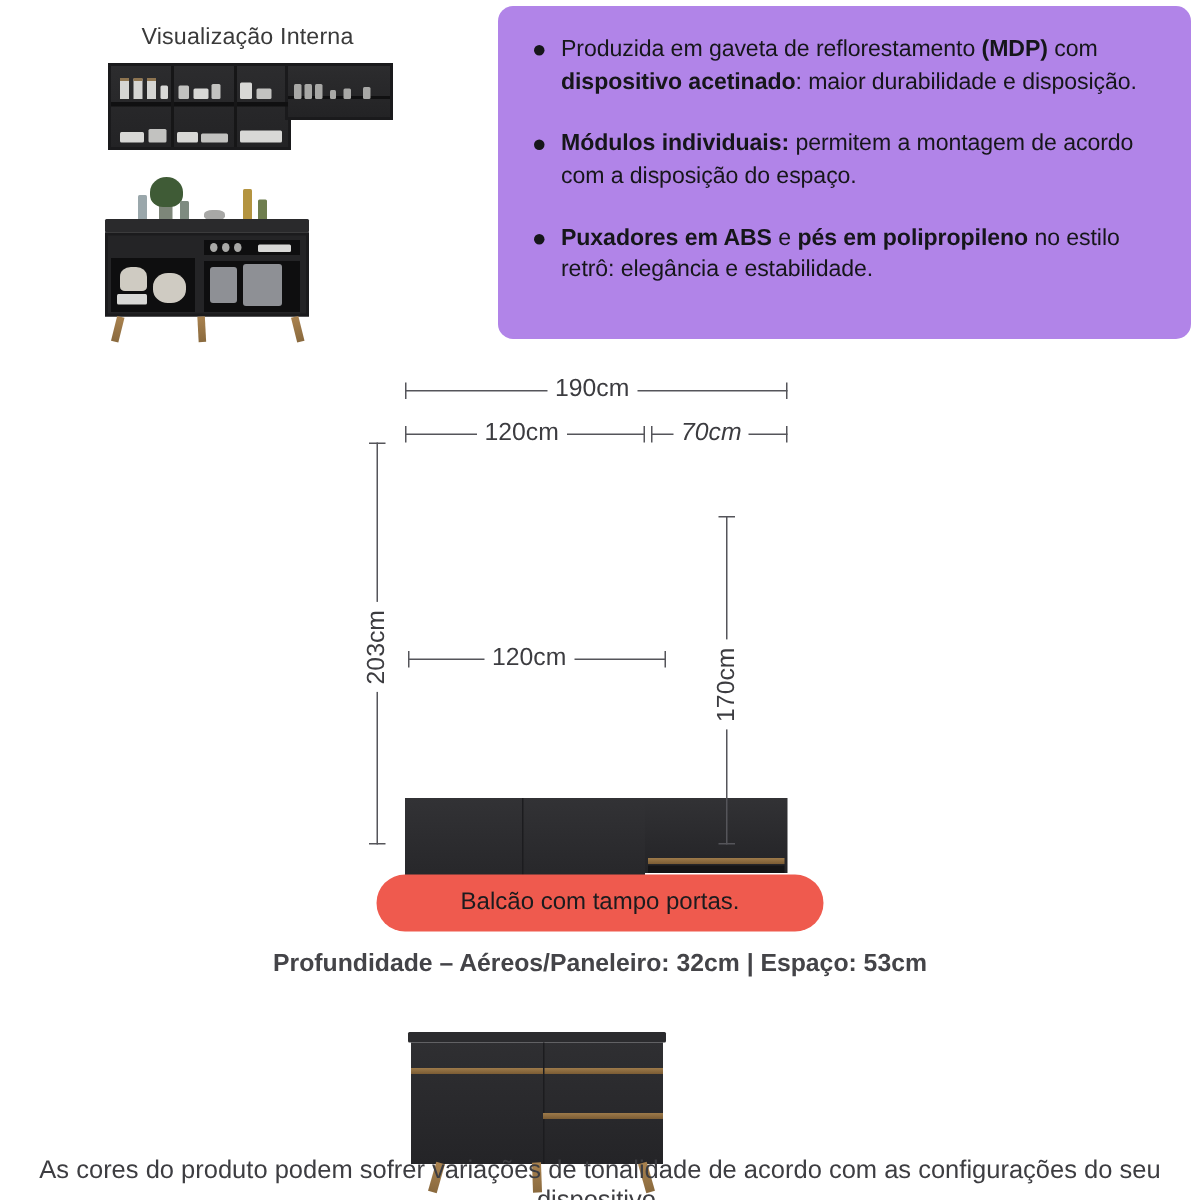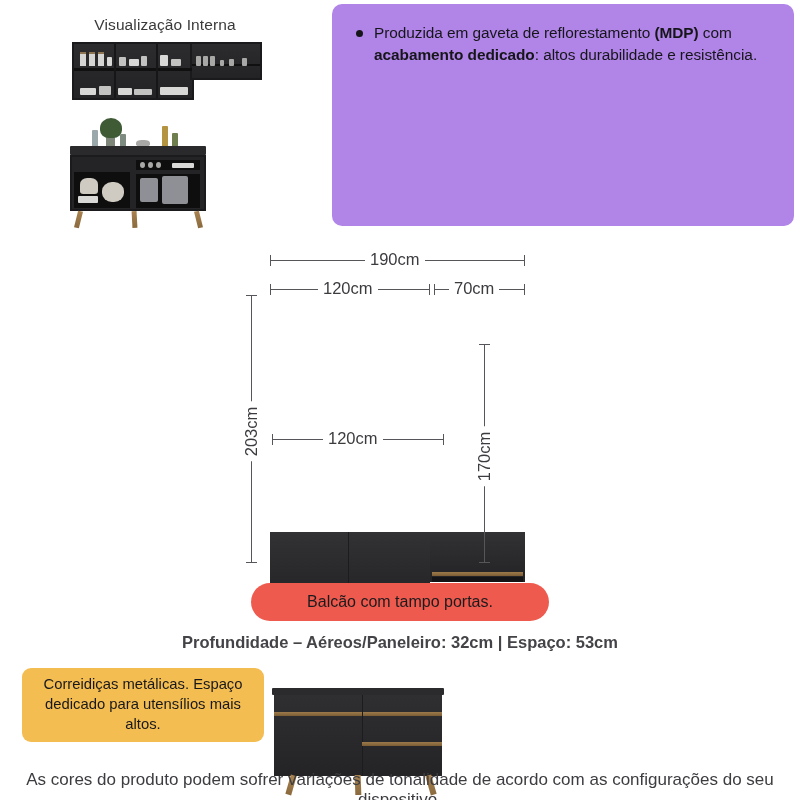--- a/index.html
+++ b/index.html
@@ -400,45 +400,57 @@
       <div class="bi-leg" style="left:70px; transform: rotate(-3deg);"></div>
       <div class="bi-leg" style="left:134px; transform: rotate(-14deg);"></div>
     </div>
   </div>
 
   <div class="purple-panel">
 
     <div class="bullet-row">
       <div class="bullet-dot"></div>
       <div class="bullet-text">
-        <span>Produzida em gaveta de reflorestamento </span><b>(MDP)</b><span> com </span><b>acabamento dedicado</b><span>: altos durabilidade e resistência.</span>
+        <span>Produzida em gaveta de reflorestamento </span><b>(MDP)</b><span> com </span><b>dispositivo acetinado</b><span>: maior durabilidade e disposição.</span>
       </div>
     </div>
 
-
+    <div class="bullet-row">
+      <div class="bullet-dot"></div>
+      <div class="bullet-text">
+        <b>Módulos individuais:</b><span> permitem a montagem de acordo com a disposição do espaço.</span>
+      </div>
+    </div>
+
+    <div class="bullet-row">
+      <div class="bullet-dot"></div>
+      <div class="bullet-text">
+        <b>Puxadores em ABS</b><span> e </span><b>pés em polipropileno</b><span> no estilo retrô: elegância e estabilidade.</span>
+      </div>
+    </div>
 
   </div>
 </div>
 
 <div class="diagram">
 
   <div class="dimline h" style="left:270px; top:28px; width:255px;"></div>
   <div class="tick v" style="left:270px; top:23px;"></div>
   <div class="tick v" style="left:524px; top:23px;"></div>
   <div class="dimlabel" style="left:365px; top:18px;">190cm</div>
 
   <div class="dimline h" style="left:270px; top:57px; width:160px;"></div>
   <div class="tick v" style="left:270px; top:52px;"></div>
   <div class="tick v" style="left:429px; top:52px;"></div>
   <div class="dimlabel" style="left:318px; top:47px;">120cm</div>
 
   <div class="dimline h" style="left:434px; top:57px; width:91px;"></div>
   <div class="tick v" style="left:434px; top:52px;"></div>
   <div class="tick v" style="left:524px; top:52px;"></div>
-  <div class="dimlabel" style="left:449px; top:47px;">70cm</div>
+  <div class="dimlabel" style="left:449px; top:47px;font-style:italic;">70cm</div>
 
   <div class="up-left">
     <div class="panel-split" style="left:78px; top:0; height:72px;"></div>
     <div class="handle" style="left:2px; top:62px; width:156px;"></div>
     <div class="shadowbar" style="left:2px; top:67px; width:156px; height:5px;"></div>
   </div>
   <div class="up-right">
     <div class="handle" style="left:2px; top:40px; width:91px;"></div>
     <div class="shadowbar" style="left:2px; top:45px; width:91px; height:5px;"></div>
   </div>
@@ -470,18 +482,15 @@
 
 </div>
 
 <div class="red-badge">
   <span>Balcão com tampo portas.</span>
 </div>
 
 <div class="depth-line">Profundidade – Aéreos/Paneleiro: 32cm | Espaço: 53cm</div>
 
 <div class="orange-row">
-  <div class="orange-box">
-    <span>Correidiças metálicas. Espaço dedicado para utensílios mais altos.</span>
-  </div>
 </div>
 
 <div class="footer-note">As cores do produto podem sofrer variações de tonalidade de acordo com as configurações do seu dispositivo.</div>
 
 </body></html>

